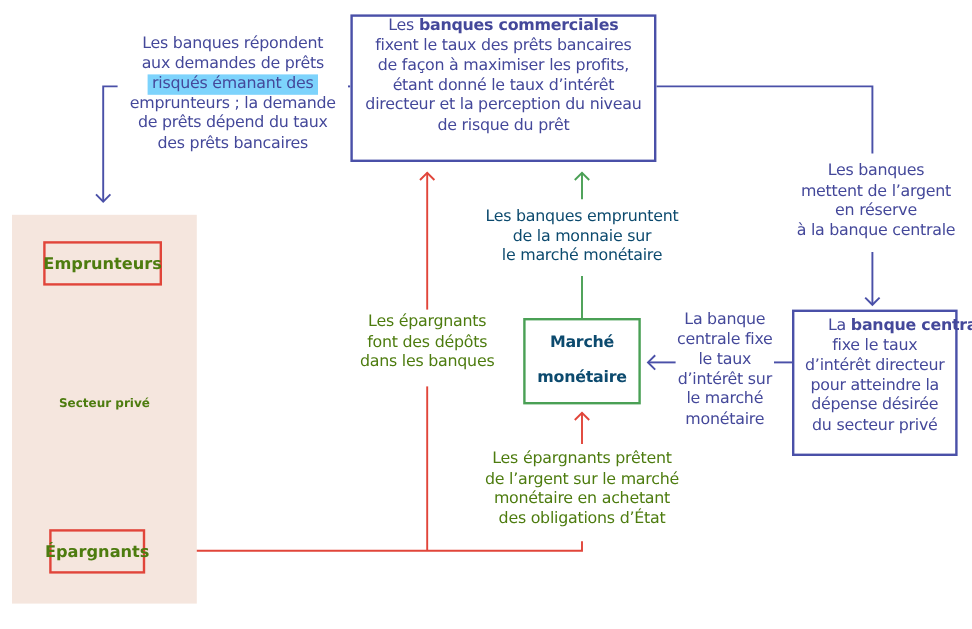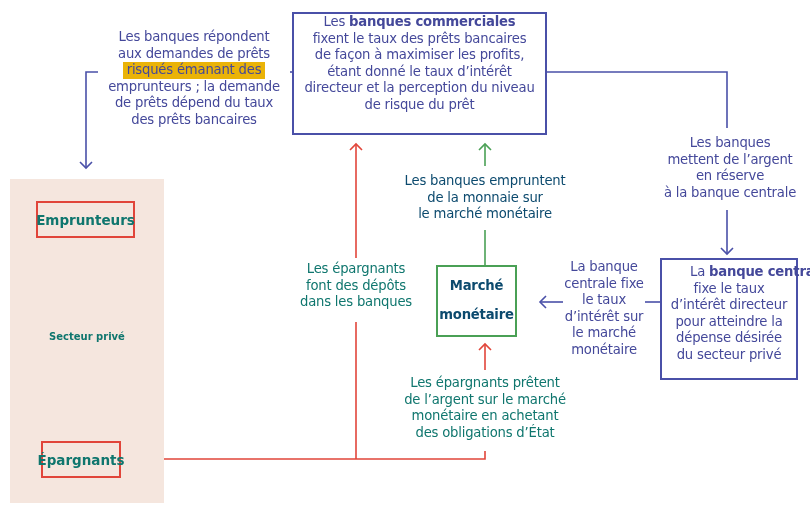--- a/index.html
+++ b/index.html
@@ -2,21 +2,21 @@
 <html><head>
 <meta charset="utf-8">
 <style>
   html, body { margin:0; padding:0; background:#ffffff; }
   body { width:810px; height:524px; position:relative; overflow:hidden;
          font-family:"DejaVu Sans", "Liberation Sans", sans-serif; }
   .abs { position:absolute; }
   svg.lines { position:absolute; left:0; top:0; }
   .txt { text-align:center; font-size:13.2px; line-height:16.6px; letter-spacing:-0.2px; }
   .blue { color:#44489a; }
-  .red { color:#0f766e; }
+  .red { color:#4d7c0f; }
   .green { color:#0c4a6e; }
   .box-blue { border:2px solid #4a50a8; background:#fff; box-sizing:border-box; }
   .box-green { border:2px solid #4aa055; background:#fff; box-sizing:border-box; }
   .box-red { border:2px solid #e1453a; box-sizing:border-box; }
   b { font-weight:bold; }
   .panel { background:#f5e6de; }
   .bold { font-weight:bold; }
 </style>
 </head>
 <body>
@@ -66,21 +66,21 @@
   <div>fixent le taux des prêts bancaires</div>
   <div>de façon à maximiser les profits,</div>
   <div>étant donné le taux d’intérêt</div>
   <div style="white-space:nowrap;margin-left:-4px;margin-right:-4px;">directeur et la perception du niveau</div>
   <div>de risque du prêt</div>
 </div>
 
 <div class="abs txt blue" style="left:98px;top:29px;width:192px;background:#fff;">
   <div>Les banques répondent</div>
   <div>aux demandes de prêts</div>
-  <div style="display:inline-block;background:#eab308;padding:0 4px;">risqués émanant des</div>
+  <div style="display:inline-block;background:#7dd3fc;padding:0 4px;">risqués émanant des</div>
   <div>emprunteurs ; la demande</div>
   <div>de prêts dépend du taux</div>
   <div>des prêts bancaires</div>
 </div>
 
 <div class="abs txt blue" style="left:650px;top:135px;width:160px;text-align:center;">
   <div>Les banques</div>
   <div>mettent de l’argent</div>
   <div>en réserve</div>
   <div>à la banque centrale</div>
@@ -103,21 +103,21 @@
   <div>le marché</div>
   <div>monétaire</div>
 </div>
 
 <div class="abs txt green" style="left:390px;top:173px;width:190px;">
   <div>Les banques empruntent</div>
   <div>de la monnaie sur</div>
   <div>le marché monétaire</div>
 </div>
 
-<div class="abs box-green txt green" style="left:436px;top:265px;width:81px;height:72px;display:flex;flex-direction:column;justify-content:center;gap:12px;">
+<div class="abs box-green txt green" style="left:436px;top:265px;width:98px;height:72px;display:flex;flex-direction:column;justify-content:center;gap:12px;">
   <div class="bold">Marché</div>
   <div class="bold">monétaire</div>
 </div>
 
 <div class="abs txt red" style="left:290px;top:261px;width:132px;">
   <div>Les épargnants</div>
   <div>font des dépôts</div>
   <div>dans les banques</div>
 </div>
 

